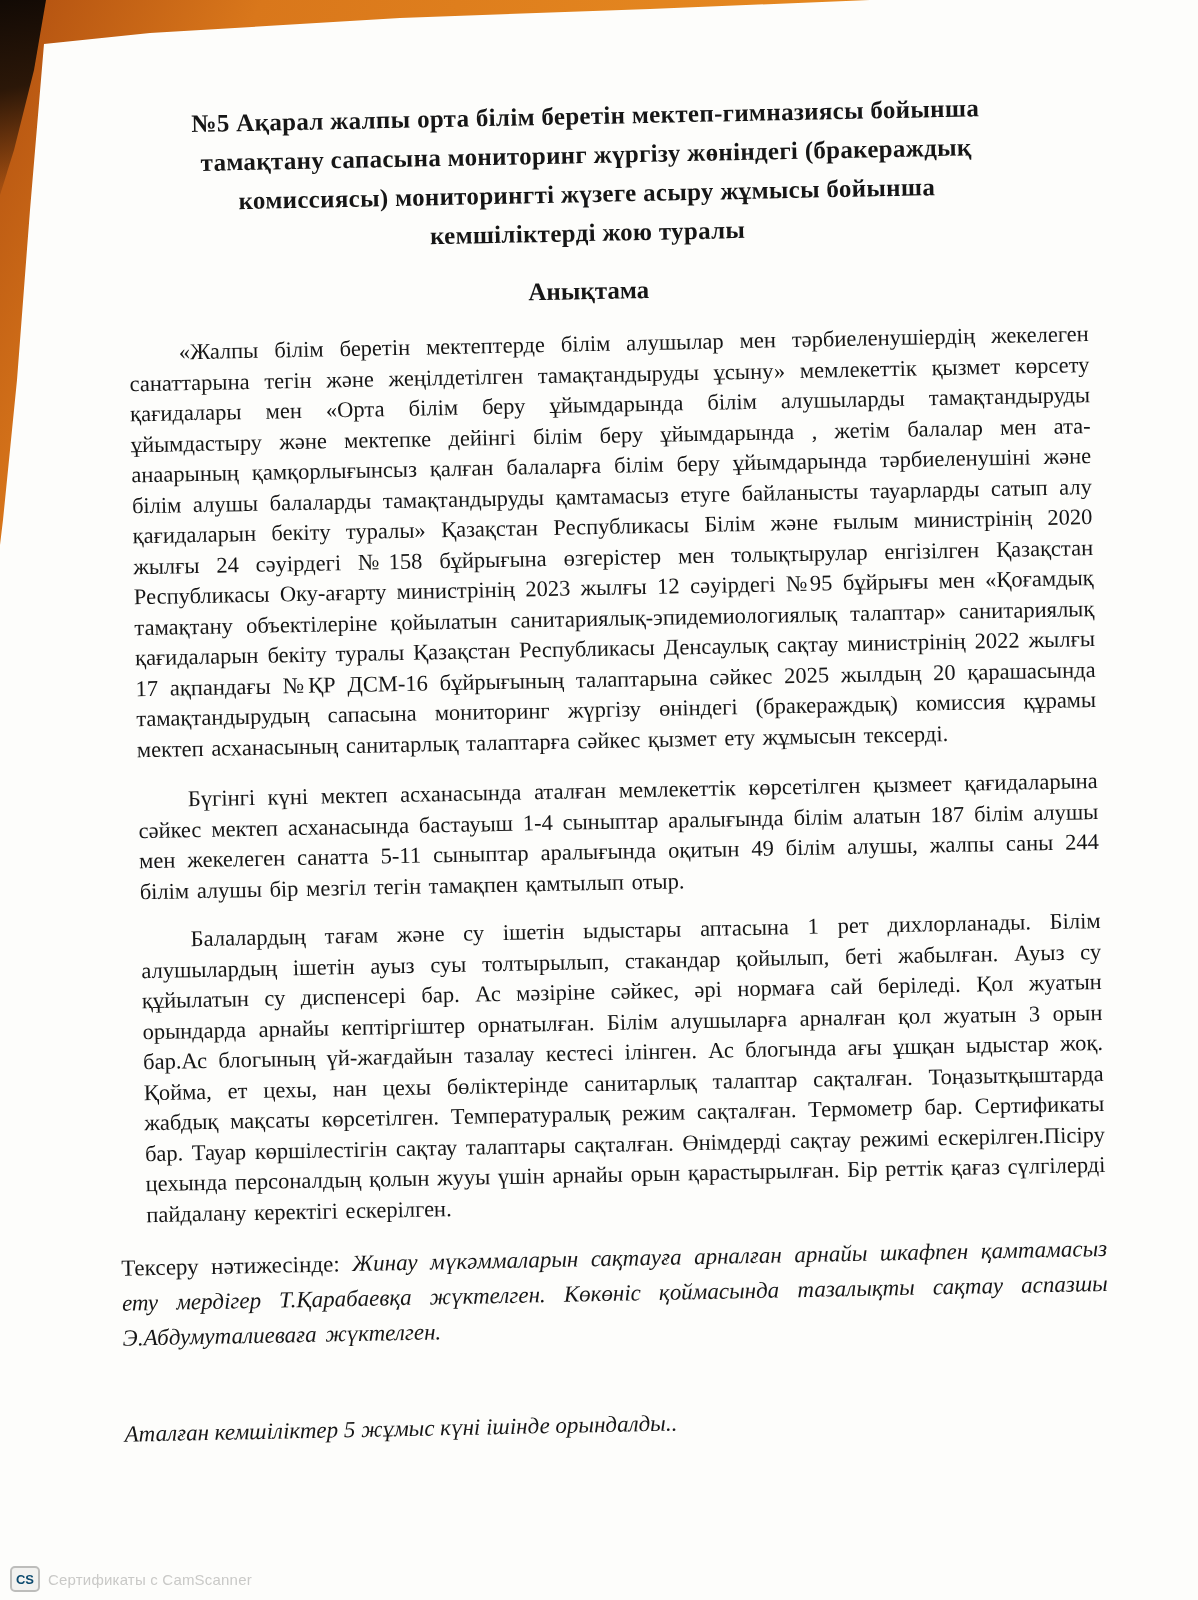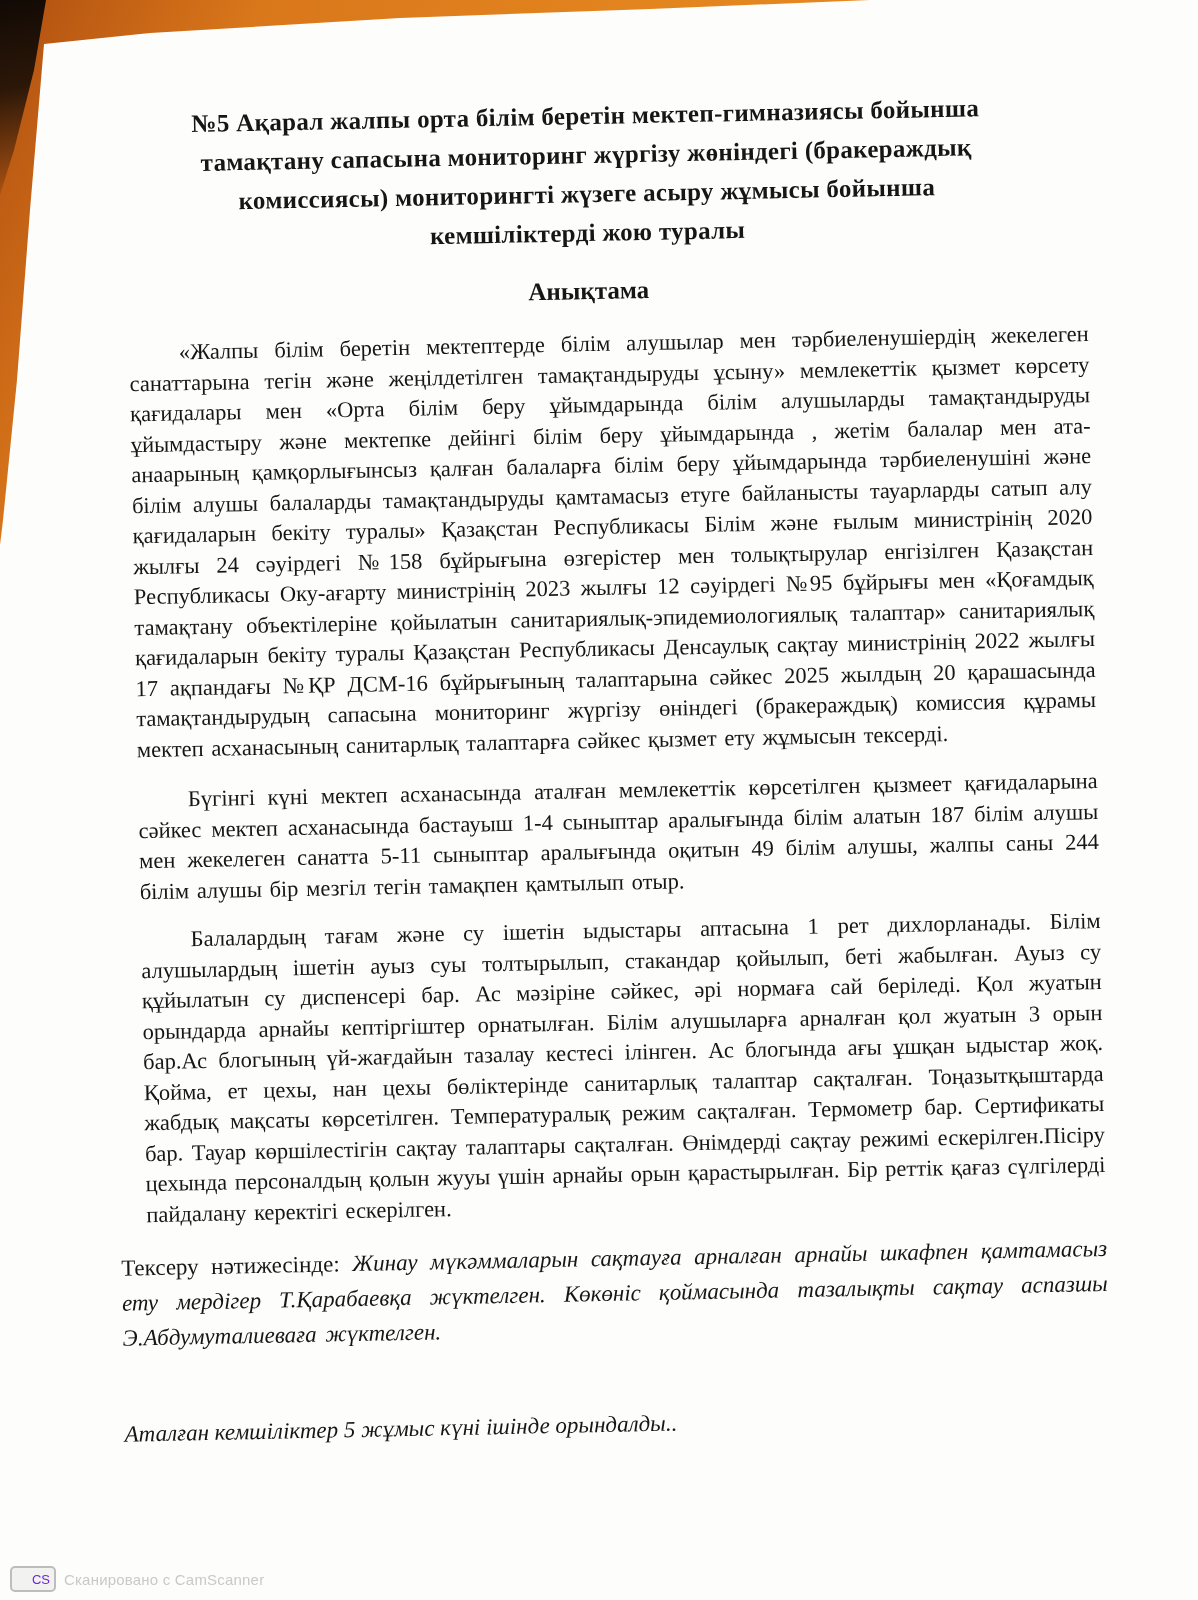--- a/index.html
+++ b/index.html
@@ -70,23 +70,22 @@
   .watermark {
     position: absolute; left: 10px; top: 1566px;
     display: flex; align-items: center; gap: 8px;
     color: #c9c9c7;
   }
   .cs-badge {
     display: inline-flex; align-items: center; justify-content: center;
     width: 26px; height: 22px;
     border: 2px solid #bdbdbb; border-radius: 5px;
     font-family: "Liberation Sans", sans-serif;
-    font-weight: normal; font-size: 13px; color: #6d28d9;
+    font-weight: bold; font-size: 13px; color: #0c4a6e;
     background: #f2f2f0;
-    padding-left: 16px;
   }
   .watermark-text {
     font-family: "Liberation Sans", sans-serif;
     font-size: 15px; letter-spacing: 0.2px;
   }
 </style>
 </head>
 <body>
 
 <div class="photo">
@@ -115,16 +114,16 @@
       <span class="result-label">Тексеру нәтижесінде:</span>
       <em>Жинау мүкәммаларын сақтауға арналған арнайы шкафпен қамтамасыз ету мердігер Т.Қарабаевқа жүктелген. Көкөніс қоймасында тазалықты сақтау аспазшы Э.Абдумуталиеваға жүктелген.</em>
     </p>
 
     <p class="closing">Аталған кемшіліктер 5 жұмыс күні ішінде орындалды..</p>
 
   </div>
 
   <div class="watermark">
     <span class="cs-badge">CS</span>
-    <span class="watermark-text">Сканировано с CamScanner</span>
+    <span class="watermark-text">Сертификаты с CamScanner</span>
   </div>
 
 </div>
 
 </body></html>

